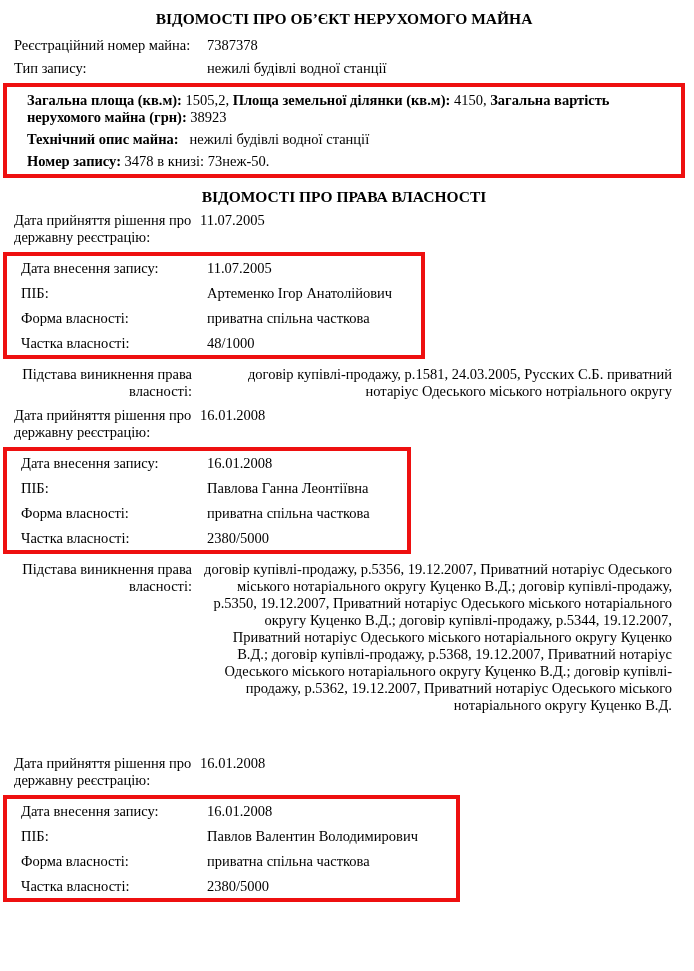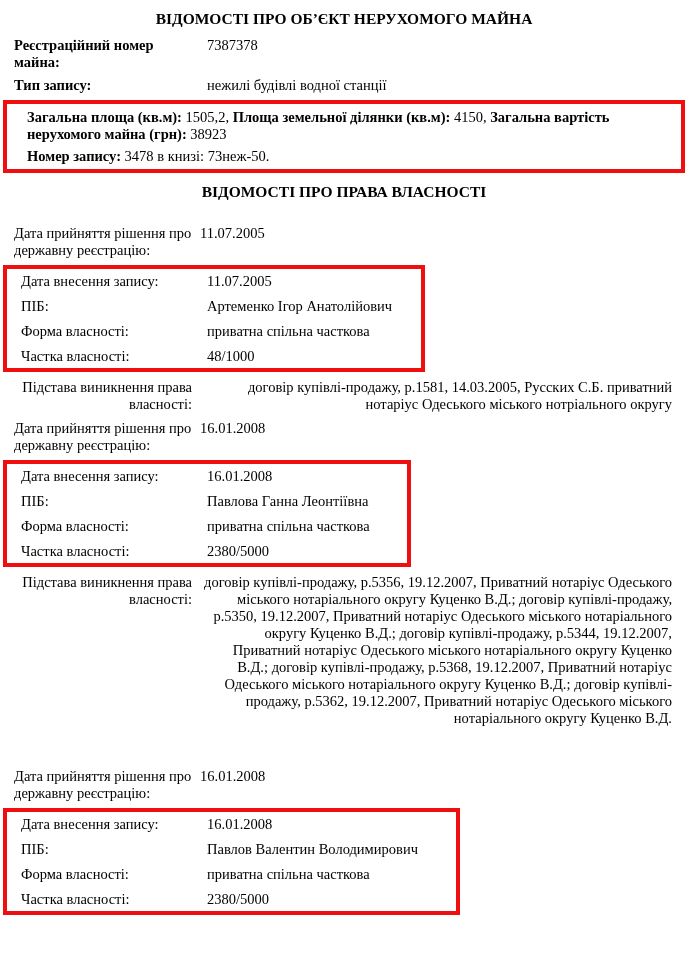--- a/index.html
+++ b/index.html
@@ -17,32 +17,32 @@
     overflow: hidden;
     padding-top: 9px;
   }
   .sec-title {
     text-align: center;
     font-weight: bold;
     font-size: 15.5px;
     line-height: 19px;
     margin: 0 0 9px 0;
   }
-  .sec-title.t2 { margin: 9px 0 24px 0; text-align: center; }
+  .sec-title.t2 { margin: 9px 0 6px 0; text-align: center; }
 
   
   .frow {
     display: grid;
     padding: 0 16px 0 14px;
     margin-bottom: 6px;
   }
   .frow.s1 { grid-template-columns: 193px 1fr; }
   .frow.s2 { grid-template-columns: 186px 1fr; }
   .frow .lbl { padding-right: 8px; }
-  .frow.s1 .lbl { font-weight: bold; }
+  .frow.s1 .lbl { font-weight: normal; }
   .b { font-weight: bold; }
 
   
   .redbox {
     border: 4px solid var(--red);
     margin: 4px 0 7px 3px;
   }
   .box-full {
     margin-right: 3px;
     padding: 5px 10px 2px 20px;
@@ -86,20 +86,23 @@
 
   <div class="redbox box-full">
     <p>
       <span class="b">Загальна площа (кв.м):</span>
       <span>1505,2,</span>
       <span class="b">Площа земельної ділянки (кв.м):</span>
       <span>4150,</span>
       <span class="b">Загальна вартість нерухомого майна (грн):</span>
       <span>38923</span>
     </p>
+    <p>
+      <span class="b">Технічний опис майна:</span><span class="tech-val">нежилі будівлі водної станції</span>
+    </p>
     <p class="last">
       <span class="b">Номер запису:</span>
       <span>3478 в книзі: 73неж-50.</span>
     </p>
   </div>
 
   <div class="sec-title t2">ВІДОМОСТІ ПРО ПРАВА ВЛАСНОСТІ</div>
 
   <div class="frow s2">
     <div class="lbl">Дата прийняття рішення про державну реєстрацію:</div>
@@ -120,21 +123,21 @@
       <div class="val">приватна спільна часткова</div>
     </div>
     <div class="frow s2 last">
       <div class="lbl">Частка власності:</div>
       <div class="val">48/1000</div>
     </div>
   </div>
 
   <div class="frow s2 basis-row">
     <div class="lbl">Підстава виникнення права власності:</div>
-    <div class="val">договір купівлі-продажу, р.1581, 14.03.2005, Русских С.Б. приватний нотаріус Одеського міського нотріального округу</div>
+    <div class="val">договір купівлі-продажу, р.1581, 24.03.2005, Русских С.Б. приватний нотаріус Одеського міського нотріального округу</div>
   </div>
 
   <div class="frow s2">
     <div class="lbl">Дата прийняття рішення про державну реєстрацію:</div>
     <div class="val">16.01.2008</div>
   </div>
 
   <div class="redbox box-owner w2">
     <div class="frow s2">
       <div class="lbl">Дата внесення запису:</div>

